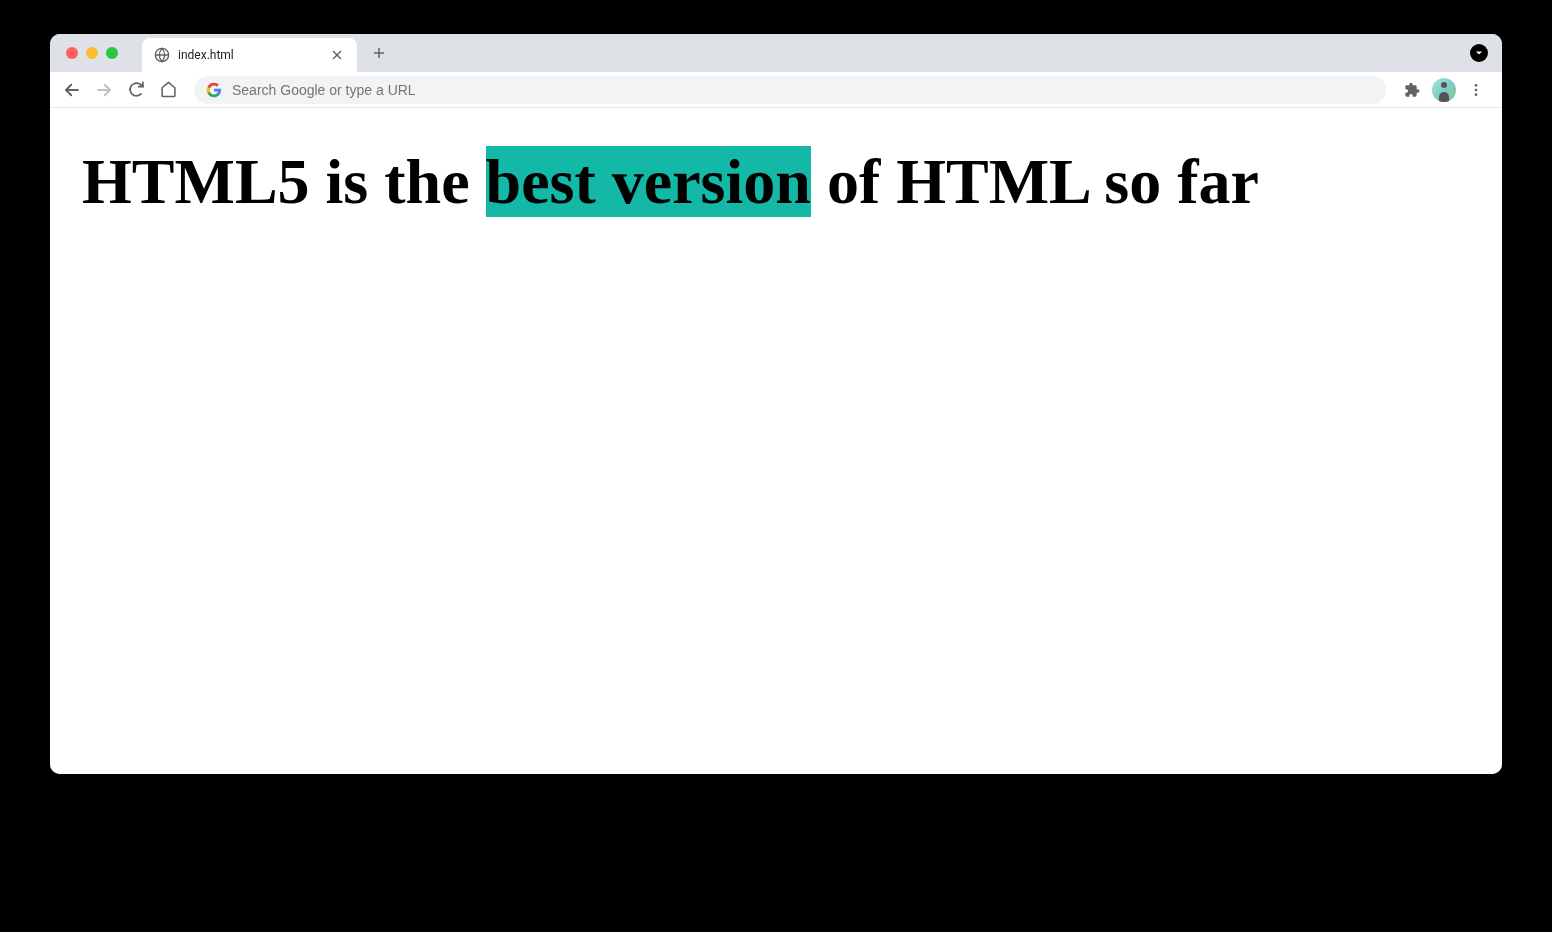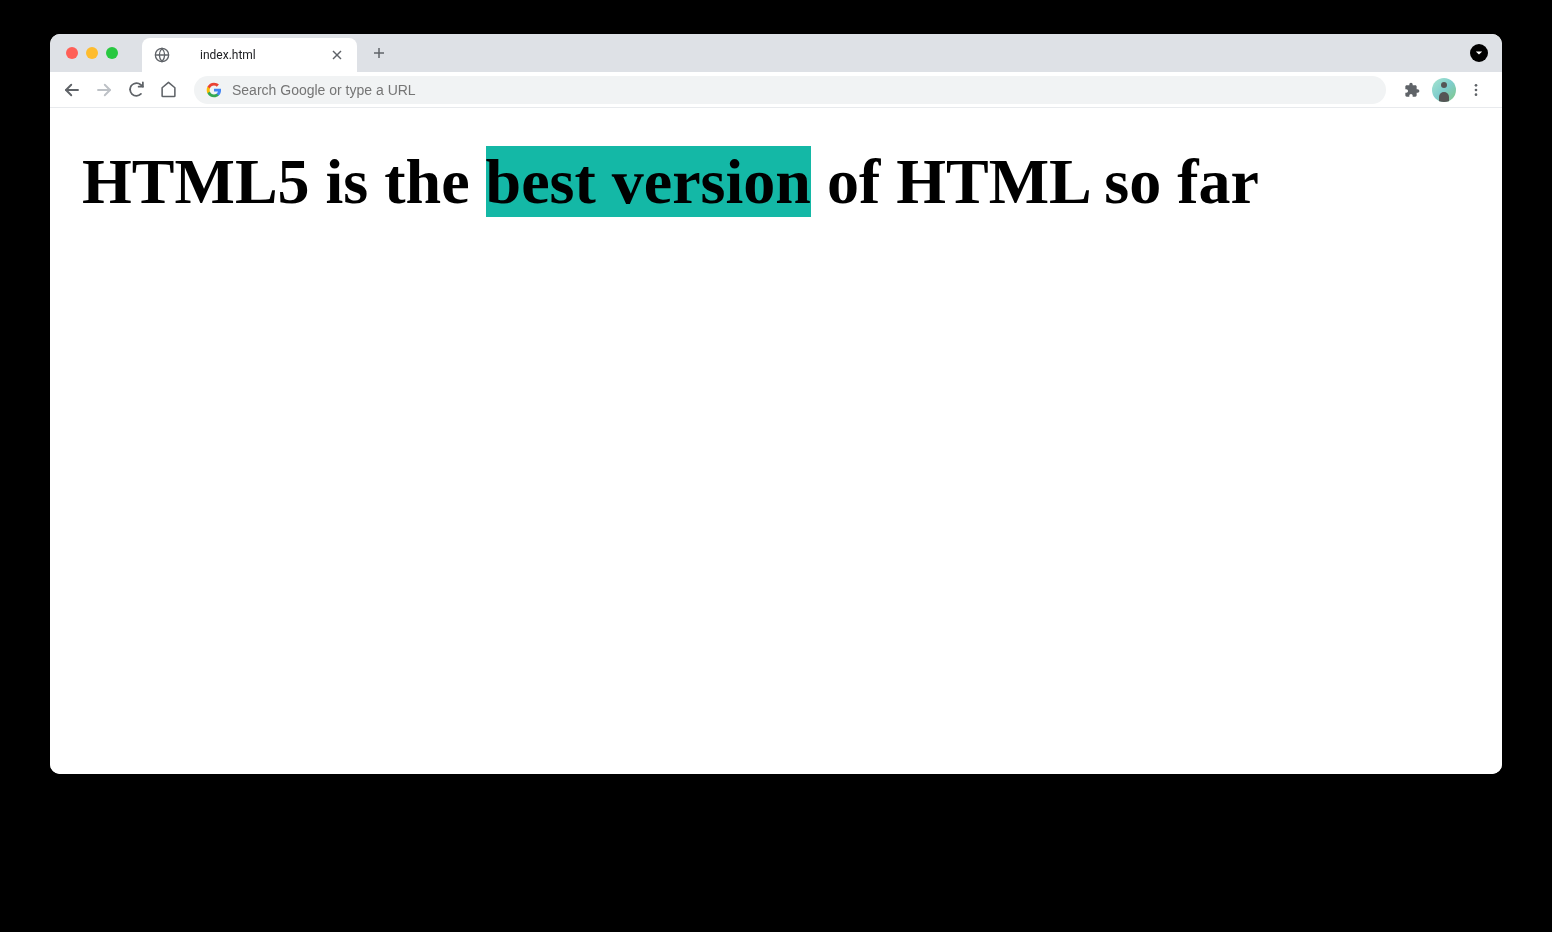--- a/index.html
+++ b/index.html
@@ -56,21 +56,20 @@
       background: #fff;
       height: 34px;
       margin-left: 24px;
       border-radius: 8px 8px 0 0;
       display: flex;
       align-items: center;
       padding: 0 12px;
       width: 215px;
       position: relative;
       margin-top: 4px;
-      gap: 22px;
     }
     
     .tab-favicon {
       width: 16px;
       height: 16px;
       display: flex;
       align-items: center;
       justify-content: center;
       color: #5f6368;
       margin-right: 8px;

